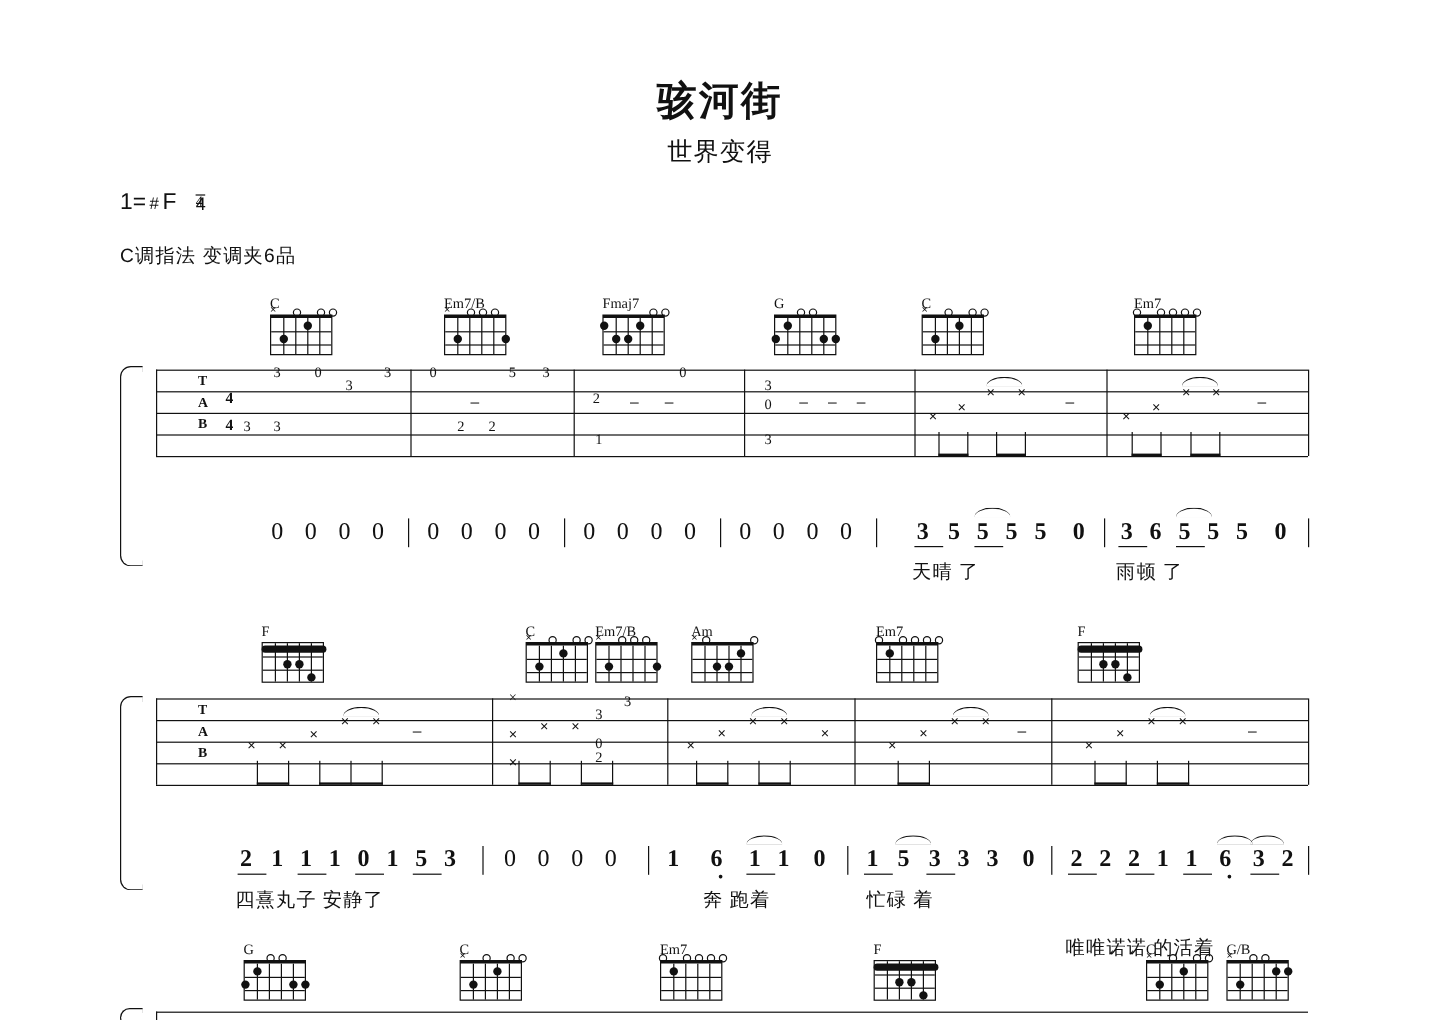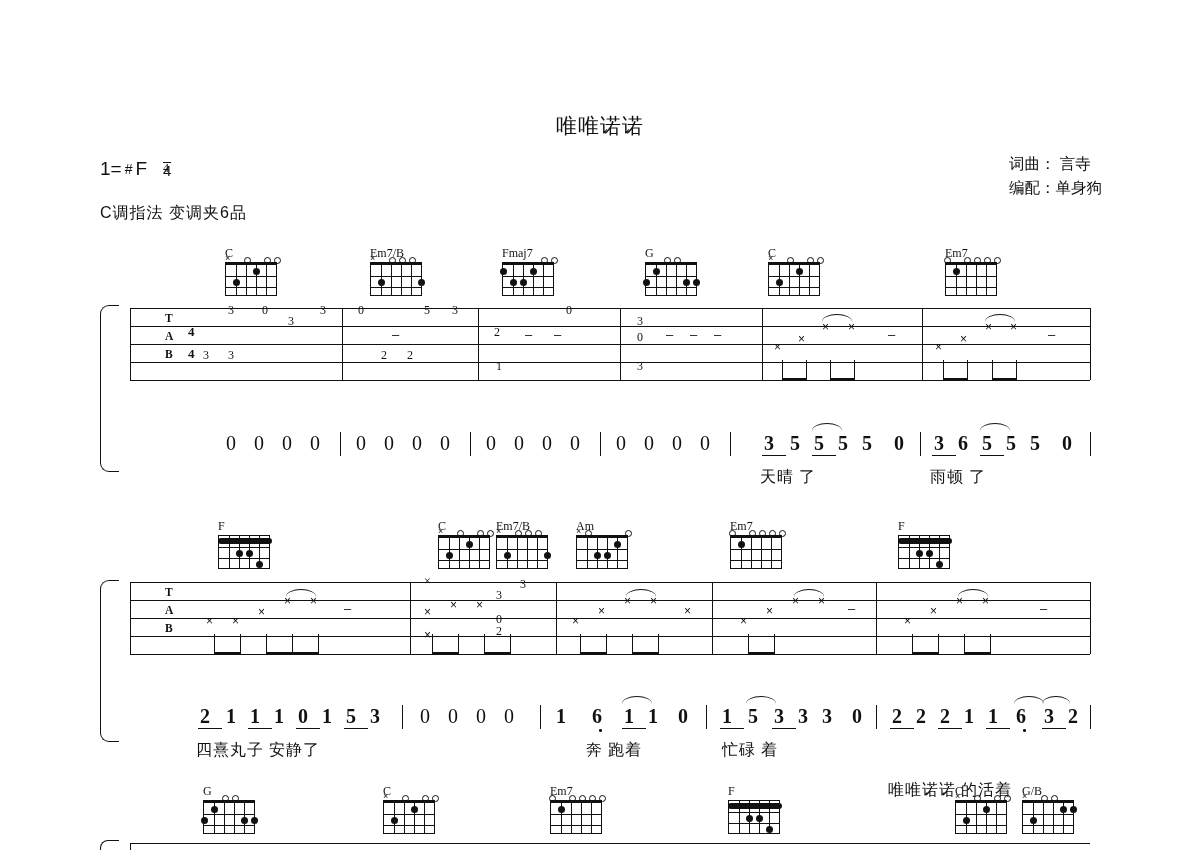--- a/index.html
+++ b/index.html
@@ -219,36 +219,33 @@
     position: absolute;
     height: 1.1px;
     background: #111;
   }
 </style>
 </head>
 <body>
 
 <div class="sheet">
 
-  <div class="subtitle">唯唯诺诺</div>
+  <div class="title">骇河街</div>
+  <div class="subtitle">世界变得</div>
 
   <div class="keysig">
     <span>1=</span>
       <span class="sharp">#</span>
       <span>F</span>
     <span class="meter">
       <span class="num">4</span>
       <span class="den">4</span>
     </span>
   </div>
   <div class="capo">C调指法  变调夹6品</div>
-  <div class="credits">
-    <div>词曲： 言寺</div>
-    <div>编配：单身狗</div>
-  </div>
 
   <div class="system">
 
     <div class="chord" style="left:225px; top:262px;">
       <div class="cname">C</div>
       <div class="grid nut">
         <div class="v" style="left:10px"></div>
           <div class="v" style="left:20px"></div>
         <div class="v" style="left:30px"></div>
           <div class="v" style="left:40px"></div>

